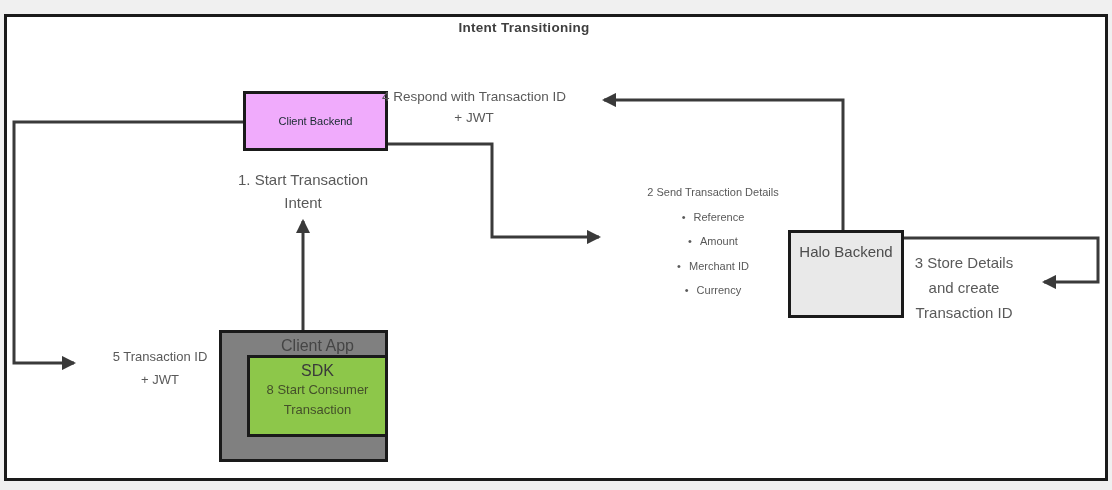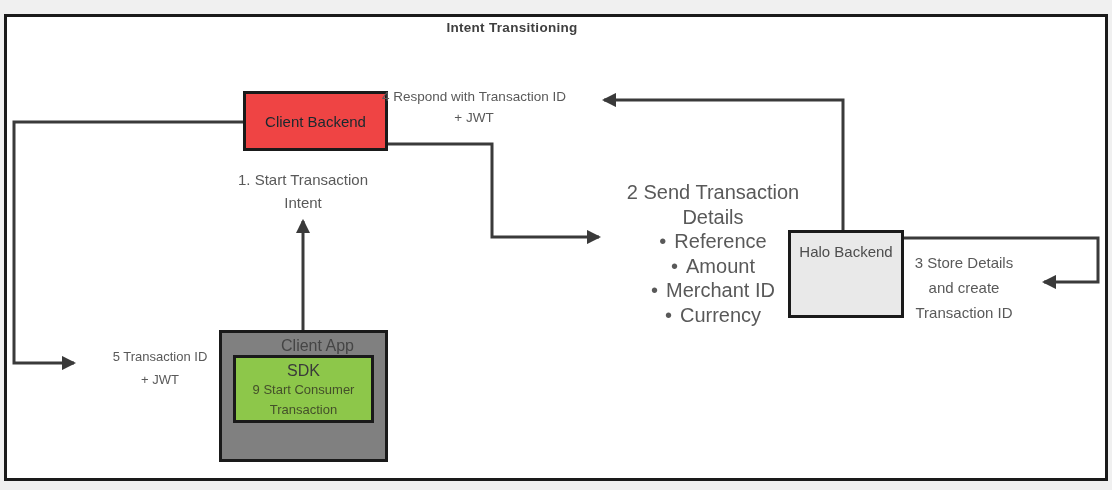--- a/index.html
+++ b/index.html
@@ -19,40 +19,40 @@
   .frame {
     position: absolute;
     left: 4px; top: 14px;
     width: 1104px; height: 467px;
     box-sizing: border-box;
     border: 3px solid #1a1a1a;
     background: #ffffff;
   }
   .title {
     position: absolute;
-    left: 392px; top: 20px;
+    left: 404px; top: 20px;
     width: 240px;
     text-align: center;
     font-size: 13.5px;
     font-weight: bold;
     letter-spacing: 0.3px;
     color: #3f3f3f;
   }
   
   .node {
     position: absolute;
     box-sizing: border-box;
     border: 3px solid #1a1a1a;
   }
   .node-client-backend {
     left: 243px; top: 91px;
     width: 145px; height: 60px;
-    background: #ef4444;
+    background: #f0abfc;
     display: flex; align-items: center; justify-content: center;
-    font-size: 15px;
+    font-size: 11px;
     color: #17292e;
   }
   .node-halo-backend {
     left: 788px; top: 230px;
     width: 116px; height: 88px;
     background: #e9e9e9;
     text-align: center;
     padding-top: 7px;
     font-size: 15px;
     line-height: 23px;
@@ -65,22 +65,22 @@
     text-align: center;
   }
   .client-app-label {
     display: block;
     margin-top: 4px;
     font-size: 16px;
     color: #454545;
     padding-left: 28px;
   }
   .node-sdk {
-    left: 233px; top: 355px;
-    width: 141px; height: 68px;
+    left: 247px; top: 355px;
+    width: 141px; height: 82px;
     background: #8dc74a;
     text-align: center;
     color: #3c4526;
   }
   .sdk-title {
     display: block;
     margin-top: 4px;
     font-size: 16px;
     color: #3a3a3a;
   }
@@ -90,21 +90,21 @@
     line-height: 20px;
     color: #44502a;
   }
   
   .note {
     position: absolute;
     text-align: center;
     color: #595959;
   }
   .note-step1 { left: 213px; top: 168px; width: 180px; font-size: 15px; line-height: 23px; }
-  .note-step2 { left: 599px; top: 180px; width: 228px; font-size: 20px; line-height: 24.5px; }
+  .note-step2 { left: 599px; top: 180px; width: 228px; font-size: 11px; line-height: 24.5px; }
   .note-step3 { left: 898px; top: 250px; width: 132px; font-size: 15px; line-height: 25px; text-align: center; }
   .note-step4 { left: 370px; top: 86px;  width: 208px; font-size: 13.5px; line-height: 21px; }
   .note-step5 { left: 98px;  top: 345px; width: 124px; font-size: 13px; line-height: 23px; }
   .bullet { display: inline-block; margin-right: 8px; }
   
   svg.connectors {
     position: absolute;
     left: 0; top: 0;
     width: 1112px; height: 490px;
     pointer-events: none;
@@ -149,21 +149,21 @@
   <div class="node node-halo-backend">
     <span>Halo Backend</span>
   </div>
 
   <div class="node node-client-app">
     <span class="client-app-label">Client App</span>
   </div>
 
   <div class="node node-sdk">
     <span class="sdk-title">SDK</span>
-    <span class="sdk-line">9 Start Consumer</span>
+    <span class="sdk-line">8 Start Consumer</span>
     <span class="sdk-line">Transaction</span>
   </div>
 
   <div class="note note-step1">
     <div>1. Start Transaction</div>
     <div>Intent</div>
   </div>
 
   <div class="note note-step2">
     <div>2 Send Transaction Details</div>

